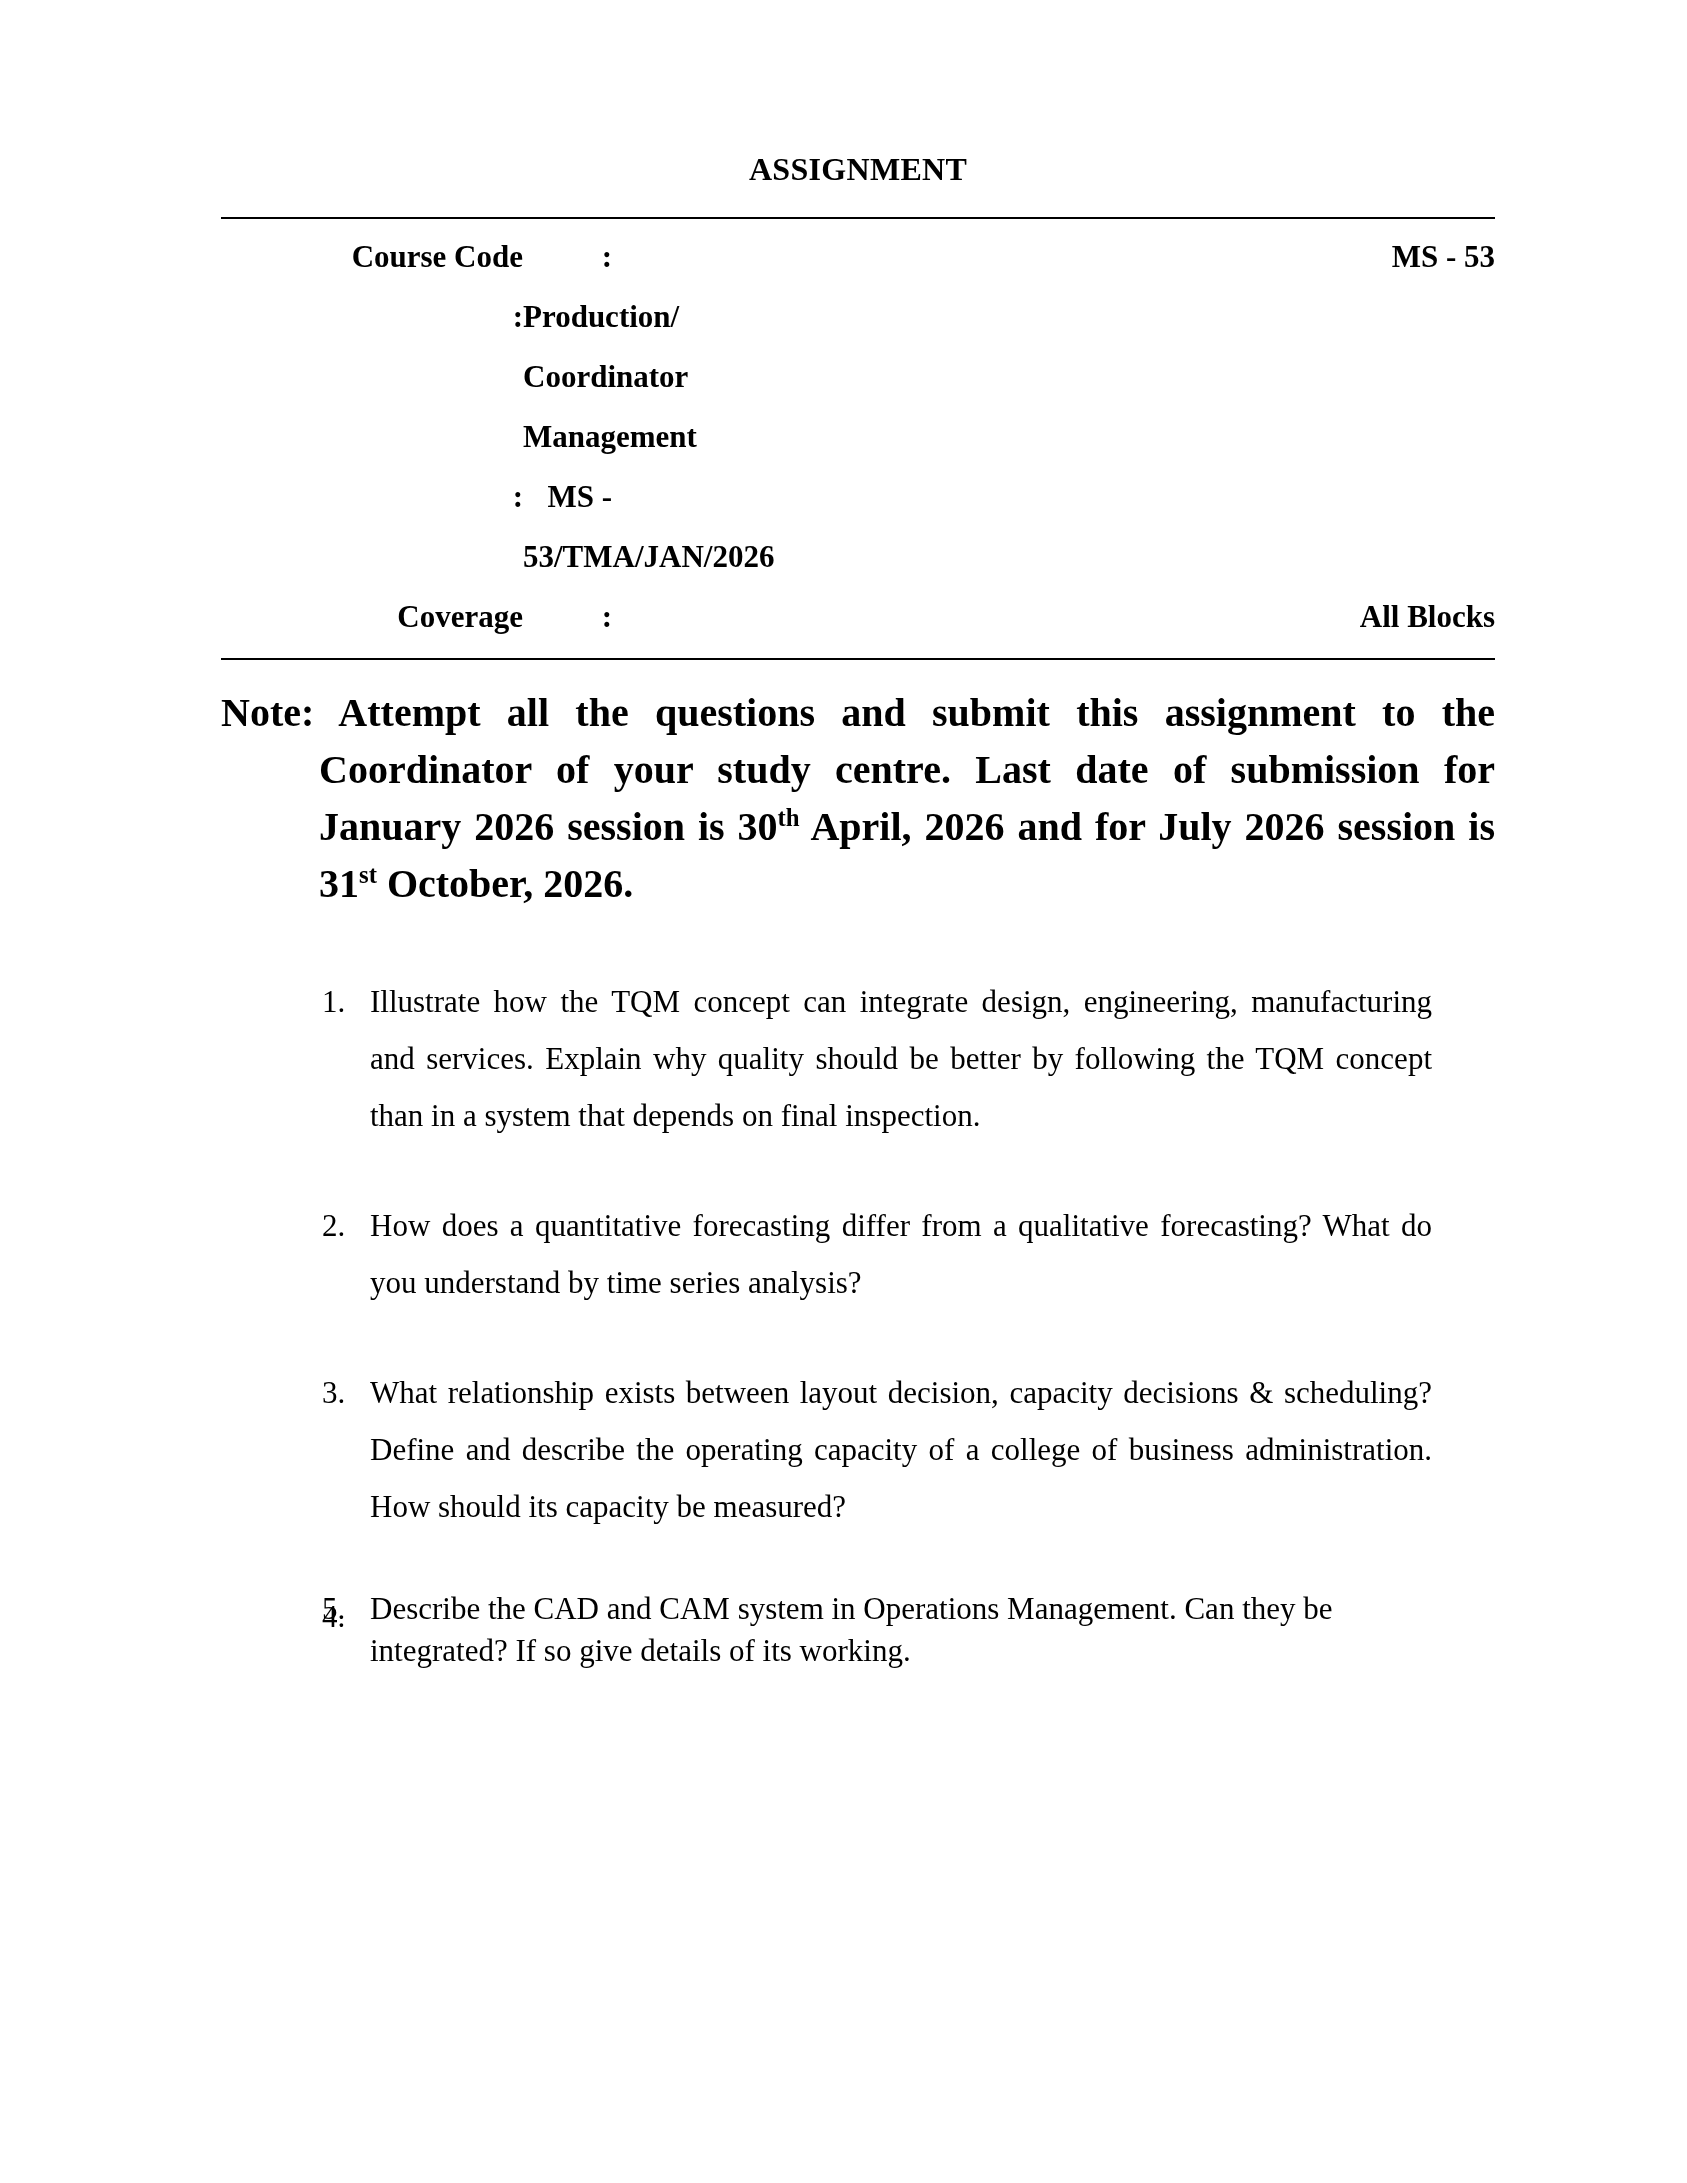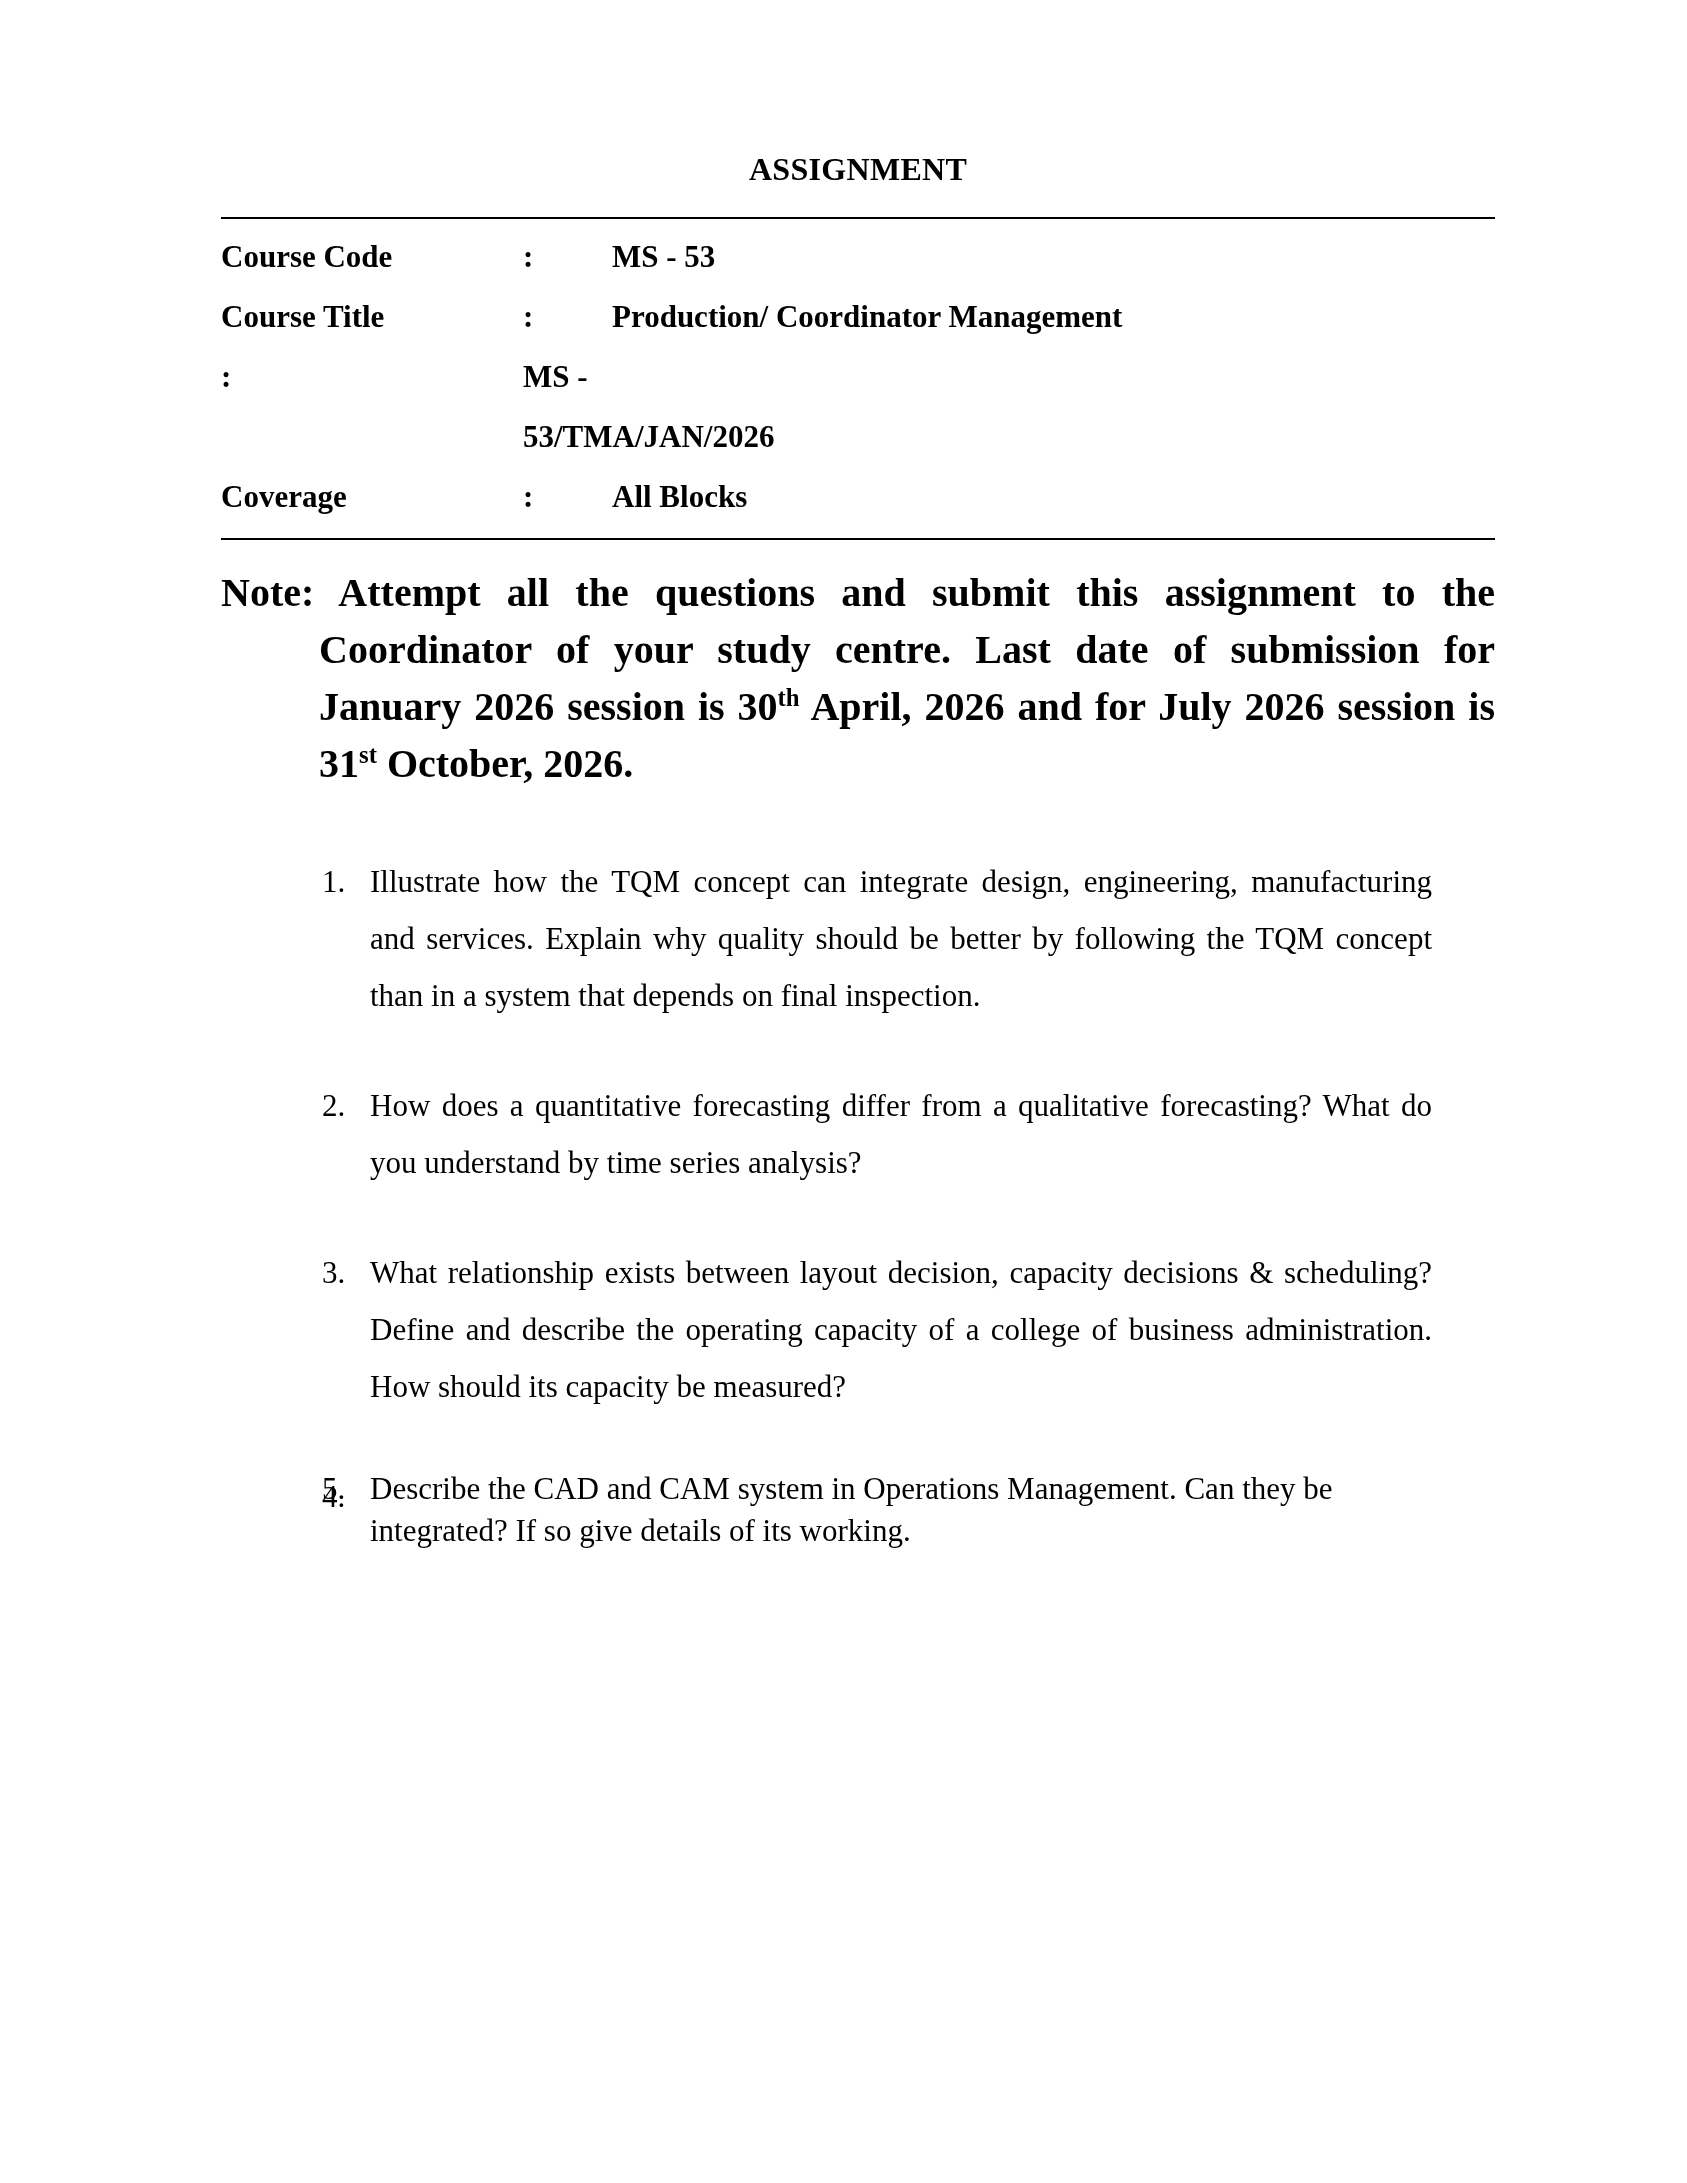--- a/index.html
+++ b/index.html
@@ -24,20 +24,21 @@
     font-weight: bold;
     font-size: 32px;
     line-height: 40px;
     margin-bottom: 28px;
     letter-spacing: 0.3px;
   }
   .meta-table {
     border-top: 2.6px solid #000;
     border-bottom: 2.6px solid #000;
     padding: 8px 0 10.6px 0;
+    text-align: right;
   }
   .meta-row {
     display: grid;
     grid-template-columns: 302px 89px 1fr;
     font-weight: bold;
     font-size: 31px;
     line-height: 60px;
   }
   .note {
     margin-top: 24px;
@@ -84,21 +85,20 @@
 
   <h1 class="doc-title">ASSIGNMENT</h1>
 
   <div class="meta-table">
     <div class="meta-row">
       <span>Course Code</span>
       <span>:</span>
       <span>MS - 53</span>
     </div>
     <div class="meta-row">
-      <span>Course Title</span>
       <span>:</span>
       <span>Production/ Coordinator Management</span>
     </div>
     <div class="meta-row">
       <span>:</span>
       <span>MS - 53/TMA/JAN/2026</span>
     </div>
     <div class="meta-row">
       <span>Coverage</span>
       <span>:</span>

